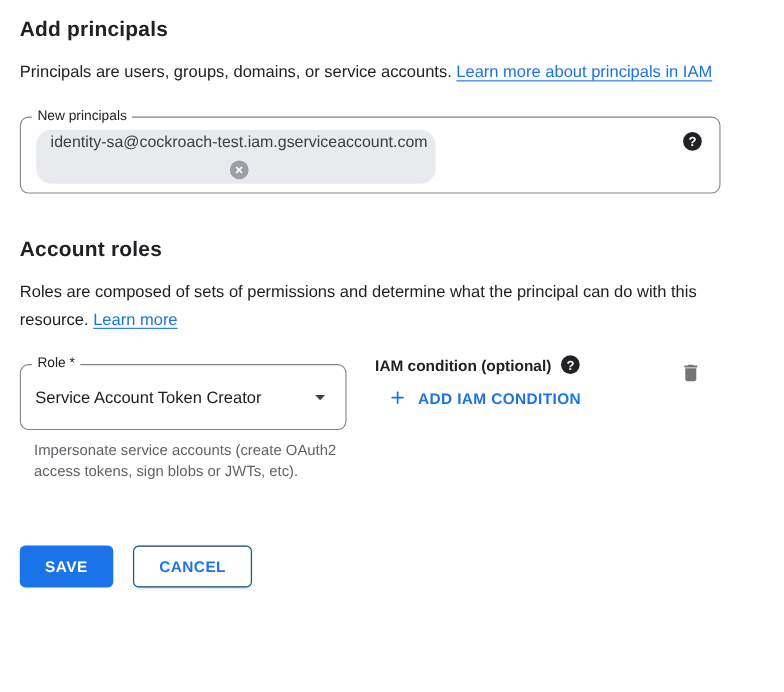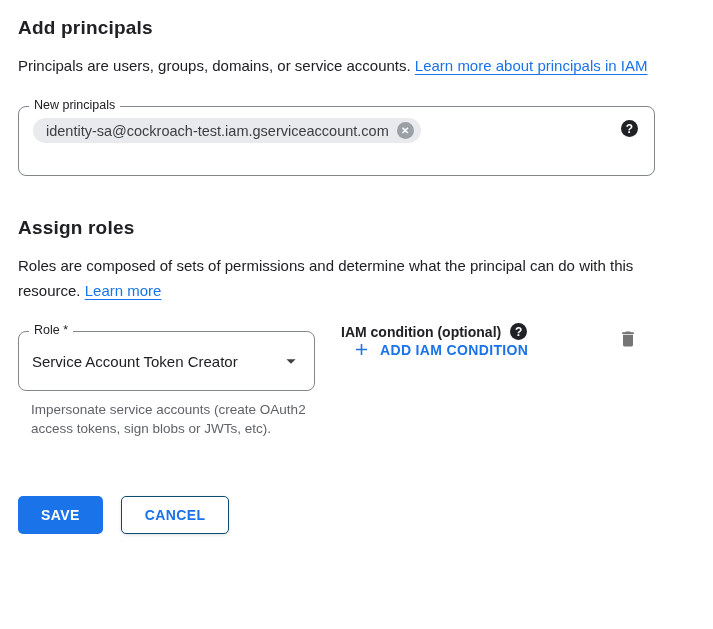--- a/index.html
+++ b/index.html
@@ -22,21 +22,21 @@
     position: absolute; top: -9px; left: 10px;
     background: #fff; padding: 0 5px;
     font-size: 12.5px; color: #202124; white-space: nowrap;
   }
 
   .principals-box { margin-top: 28px; width: 637px; height: 70px; padding: 11px 14px; }
   .chip {
     display: inline-flex; align-items: center; gap: 8px;
     background: #e8eaed; border-radius: 14px;
     padding: 4px 7px 4px 13px;
-    font-size: 14.5px; color: #3c4043; cursor: default;
+    font-size: 14.5px; color: #3c4043; cursor: default; flex-direction: column;
   }
   .chip-close {
     width: 17px; height: 17px; border-radius: 50%;
     background: #9aa0a6; color: #ffffff;
     display: flex; align-items: center; justify-content: center;
     font-size: 10px; font-weight: 700; cursor: pointer; flex: none;
   }
   .help-badge {
     width: 17px; height: 17px; border-radius: 50%;
     background: #202124; color: #ffffff;
@@ -65,21 +65,21 @@
   .condition-label-row { display: flex; align-items: flex-end; gap: 9px; }
   .condition-label { font-size: 14px; font-weight: 700; color: #202124; }
 
   .text-btn {
     display: inline-flex; align-items: center; gap: 9px;
     background: none; border: none; cursor: pointer;
     color: #1a73e8; font-family: "Liberation Sans", sans-serif;
     font-size: 14px; font-weight: 700; letter-spacing: .35px;
   }
   .text-btn svg { display: block; }
-  .add-condition-btn { margin-left: 11px; }
+  .add-condition-btn { margin-top: 12px; margin-left: 11px; }
   .add-role-btn { margin-top: 42px; margin-left: 11px; }
 
   .trash-btn {
     margin-left: auto; margin-right: 55px; margin-top: 4px;
     background: none; border: none; cursor: pointer; padding: 2px;
   }
   .trash-btn svg { display: block; }
 
   .actions { display: flex; gap: 18px; margin-top: 58px; }
   .btn {
@@ -106,21 +106,21 @@
 
   <div class="outlined principals-box">
     <span class="float-label">New principals</span>
     <span class="chip">
       <span>identity-sa@cockroach-test.iam.gserviceaccount.com</span>
       <span class="chip-close">✕</span>
     </span>
     <span class="help-badge in-field">?</span>
   </div>
 
-  <h2 class="section-title assign-title">Assign roles</h2>
+  <h2 class="section-title assign-title">Account roles</h2>
 
   <p class="desc"><span>Roles are composed of sets of permissions and determine what the principal can do with this resource. </span><a class="link">Learn more</a></p>
 
   <div class="role-row">
 
     <div class="role-col">
       <div class="outlined role-field">
         <span class="float-label">Role *</span>
         <span class="role-value">Service Account Token Creator</span>
         <span class="caret">

